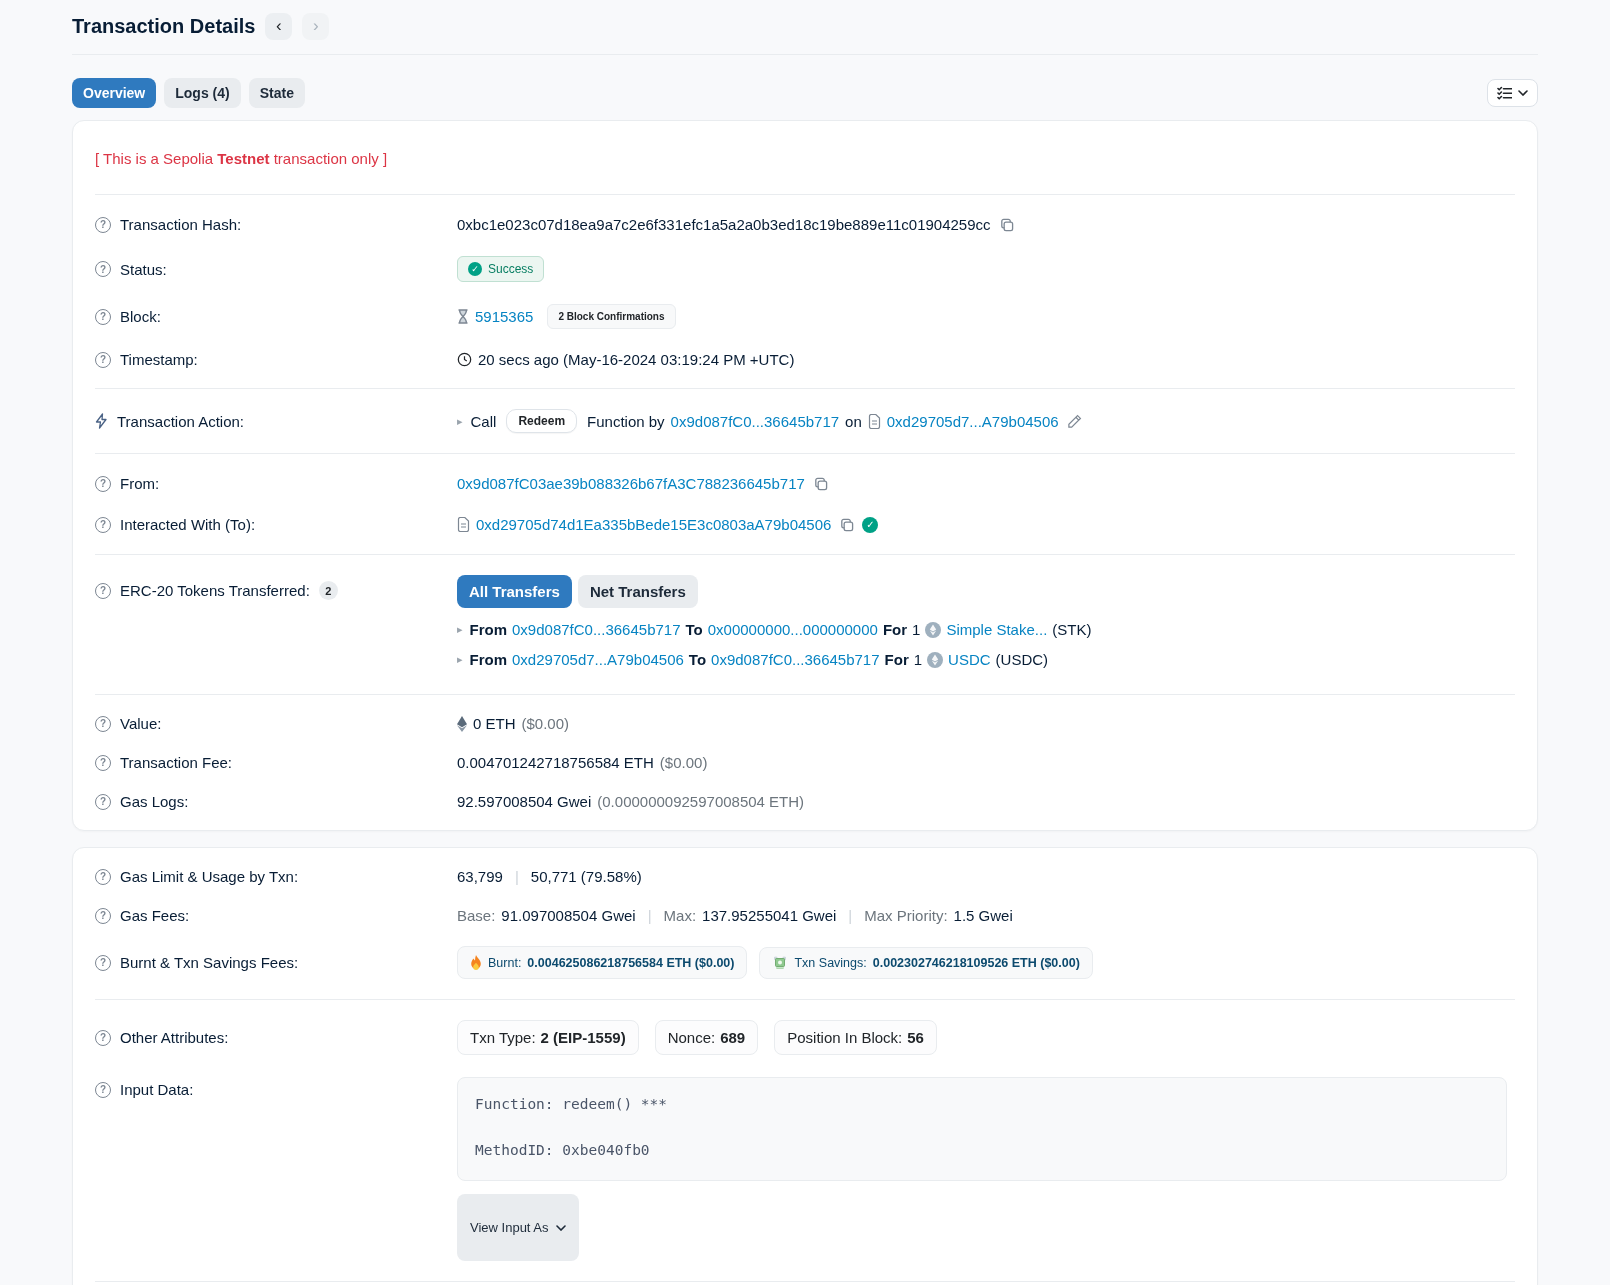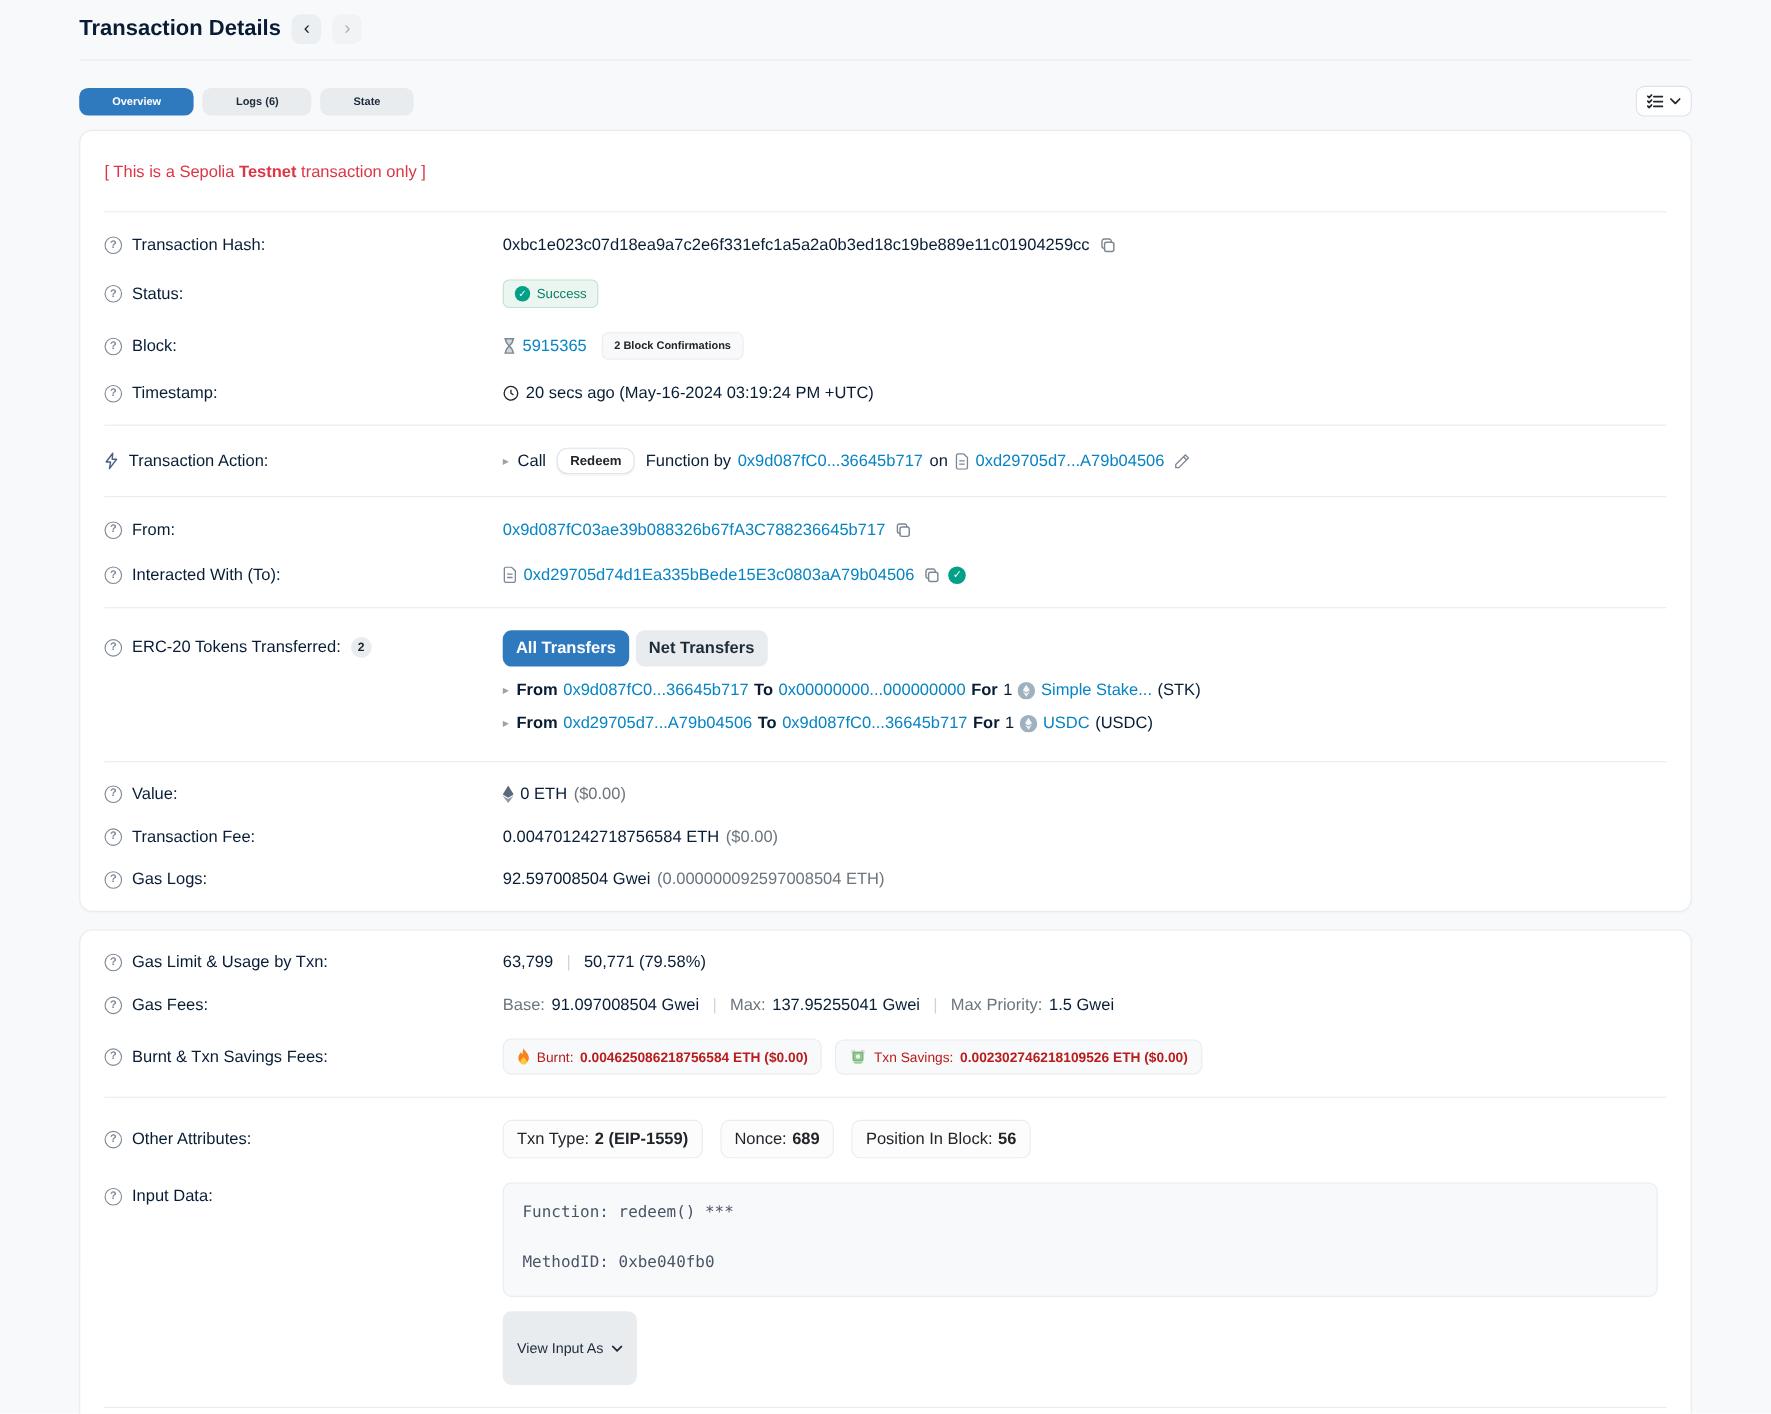--- a/index.html
+++ b/index.html
@@ -19,21 +19,21 @@
     font-size:15px;color:var(--text);
   }
   .container{padding:0 72px;}
   
   .page-header{display:flex;align-items:center;gap:10px;padding:13px 0 14px;border-bottom:1px solid var(--border);}
   .page-header h1{font-size:20px;font-weight:700;color:var(--text);}
   .nav-btn{width:27px;height:27px;border:none;border-radius:8px;background:#eceff2;display:flex;align-items:center;justify-content:center;font-size:17px;line-height:1;color:#212529;cursor:pointer;padding-bottom:2px;}
   .nav-btn.disabled{color:#a9b3bc;background:#f1f3f5;}
   
   .tabs-row{display:flex;align-items:center;gap:8px;margin:23px 0 12px;}
-  .pill{border:none;border-radius:8px;padding:7px 30px;font-size:10px;font-weight:700;background:#e9ecef;color:#1d2a39;cursor:pointer;font-family:inherit;}
+  .pill{border:none;border-radius:8px;padding:7px 11px;font-size:14px;font-weight:700;background:#e9ecef;color:#1d2a39;cursor:pointer;font-family:inherit;}
   .pill.active{background:var(--blue);color:#fff;}
   .options-btn{margin-left:auto;background:#fff;border:1px solid #dde2e8;border-radius:8px;padding:6px 9px;display:flex;align-items:center;gap:6px;cursor:pointer;}
   
   .card{background:#fff;border:1px solid var(--border);border-radius:12px;padding:0 22px;margin-bottom:16px;box-shadow:0 1px 2px rgba(0,0,0,.03);}
   .section{border-top:1px solid var(--border);padding:9px 0;}
   .section:first-child{border-top:none;}
   .notice{padding:20px 0 18px;color:#dc3545;font-size:15px;}
   .notice b{font-weight:700;}
   .row{display:flex;align-items:center;padding:11px 0;}
   .row.top{align-items:flex-start;}
@@ -50,21 +50,21 @@
   .check-circle{width:14px;height:14px;border-radius:50%;background:var(--green);color:#fff;display:inline-flex;align-items:center;justify-content:center;font-size:9px;flex:none;}
   .check-circle.big{width:16px;height:16px;font-size:10px;}
   .conf-badge{background:var(--chip-bg);border:1px solid var(--border);border-radius:6px;padding:6px 10px;font-size:10px;font-weight:700;color:#212529;margin-left:8px;}
   .method-badge{background:#fff;border:1px solid #dfe4e9;border-radius:10px;padding:4px 11px;font-size:12px;font-weight:700;color:#212529;box-shadow:0 1px 1px rgba(0,0,0,.04);margin:0 4px;}
   .count-badge{width:19px;height:19px;border-radius:50%;background:#e9ecef;color:#212529;font-size:11px;font-weight:700;display:inline-flex;align-items:center;justify-content:center;}
   .toggle-btn{border:none;border-radius:8px;padding:8px 12px;font-size:15px;font-weight:700;background:#e9ecef;color:#1d2a39;cursor:pointer;font-family:inherit;}
   .toggle-btn.active{background:var(--blue);color:#fff;}
   .transfer-row{display:flex;align-items:center;gap:5px;margin:13px 0 6px;}
   .transfer-row b{font-weight:700;}
   .caret{color:#9aa4ad;font-size:11px;margin-right:2px;}
-  .fee-chip{display:inline-flex;align-items:center;gap:6px;background:var(--chip-bg);border:1px solid var(--border);border-radius:8px;padding:8px 12px;font-size:12.5px;color:#b91c1c;}
+  .fee-chip{display:inline-flex;align-items:center;gap:6px;background:var(--chip-bg);border:1px solid var(--border);border-radius:8px;padding:8px 12px;font-size:12.5px;color:#0c4a6e;}
   .fee-chip b{font-weight:700;}
   .attr-chip{display:inline-flex;align-items:center;gap:5px;background:#fcfcfd;border:1px solid var(--border);border-radius:8px;padding:8px 12px;font-size:15px;color:#212529;margin-right:10px;}
   .attr-chip b{font-weight:700;}
   
   .input-box{position:relative;width:100%;max-width:1050px;background:var(--chip-bg);border:1px solid var(--border);border-radius:8px;padding:15px 17px;font-family:"DejaVu Sans Mono","Liberation Mono",monospace;font-size:14.5px;line-height:1.6;color:#4a5568;white-space:pre-wrap;min-height:104px;}
   .resize-handle{position:absolute;right:3px;bottom:3px;}
   .view-input-btn{margin-top:13px;border:none;border-radius:8px;background:#e9ecef;padding:26px 13px;font-size:13px;color:#1d2a39;font-weight:500;display:inline-flex;align-items:center;gap:7px;cursor:pointer;font-family:inherit;}
   .bottom-pad{height:50px;}
   svg{display:block;}
 </style>
@@ -78,21 +78,21 @@
     <button class="nav-btn">
         <span>‹</span>
       </button>
     <button class="nav-btn disabled">
         <span>›</span>
       </button>
   </div>
 
   <div class="tabs-row">
     <button class="pill active">Overview</button>
-    <button class="pill">Logs (6)</button>
+    <button class="pill">Logs (4)</button>
     <button class="pill">State</button>
     <button class="options-btn">
       <span class="icon">
         <svg width="15" height="14" viewBox="0 0 15 14" fill="none" stroke="#212529" stroke-width="1.6" stroke-linecap="round">
             <path d="M1 2.5l1.2 1.2L4.4 1.5"></path>
             <path d="M6.5 2.8h8"></path>
             <path d="M1 7l1.2 1.2L4.4 6"></path>
             <path d="M6.5 7.3h8"></path>
             <path d="M1 11.5l1.2 1.2L4.4 10.5"></path>
             <path d="M6.5 11.8h8"></path>

